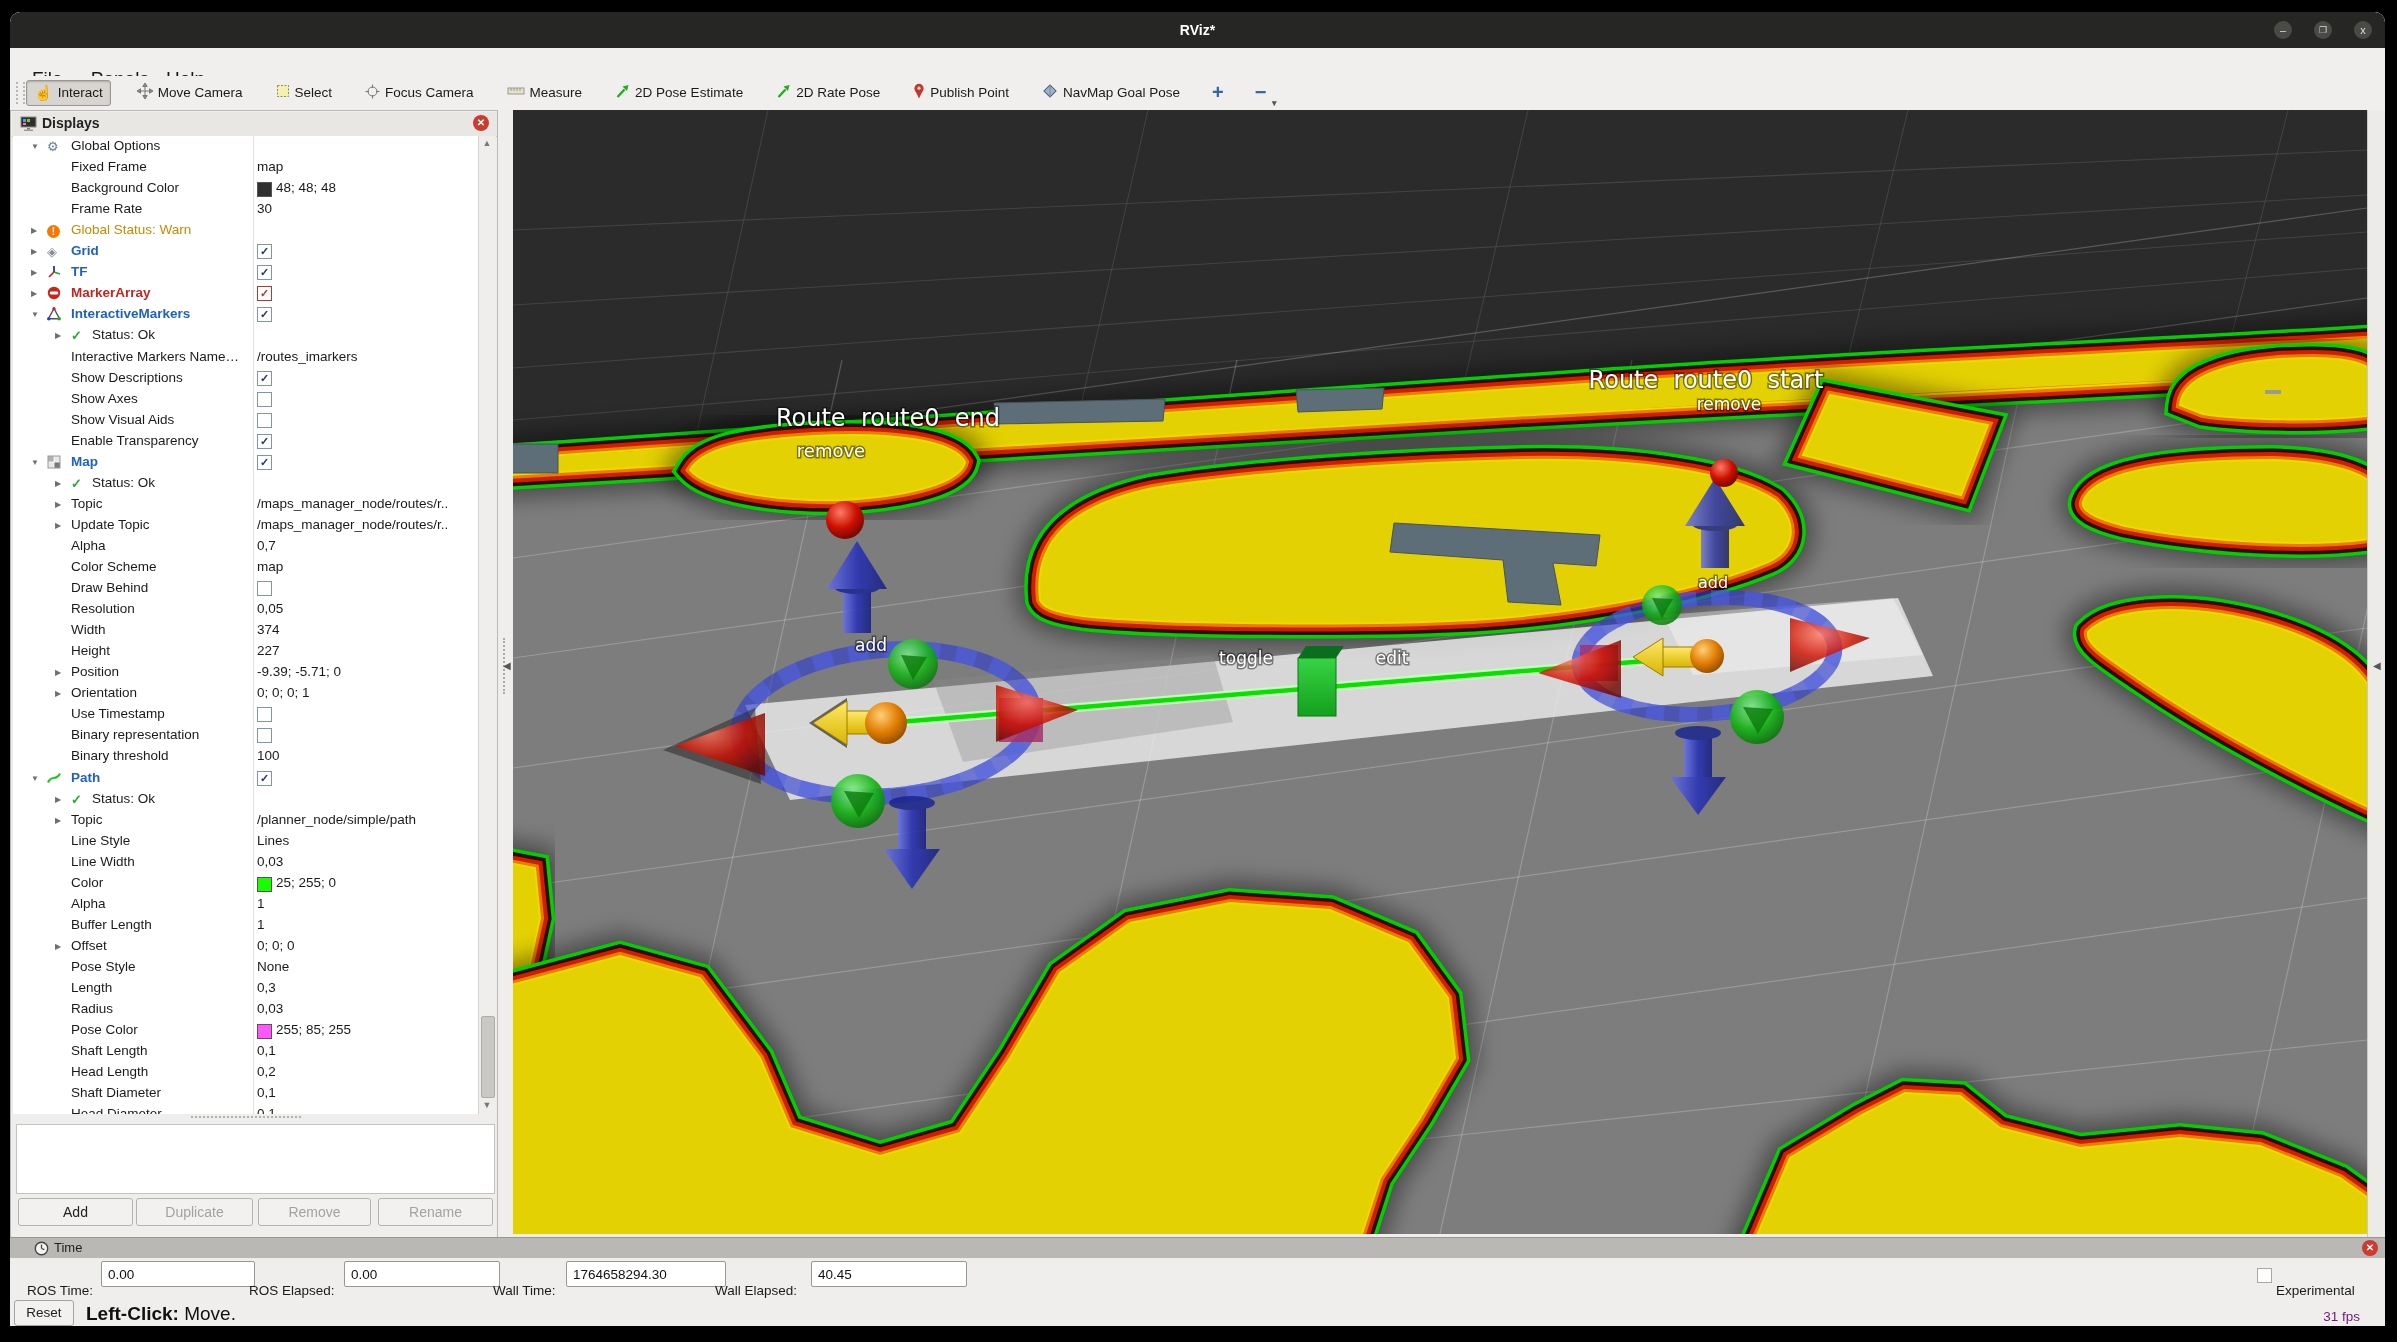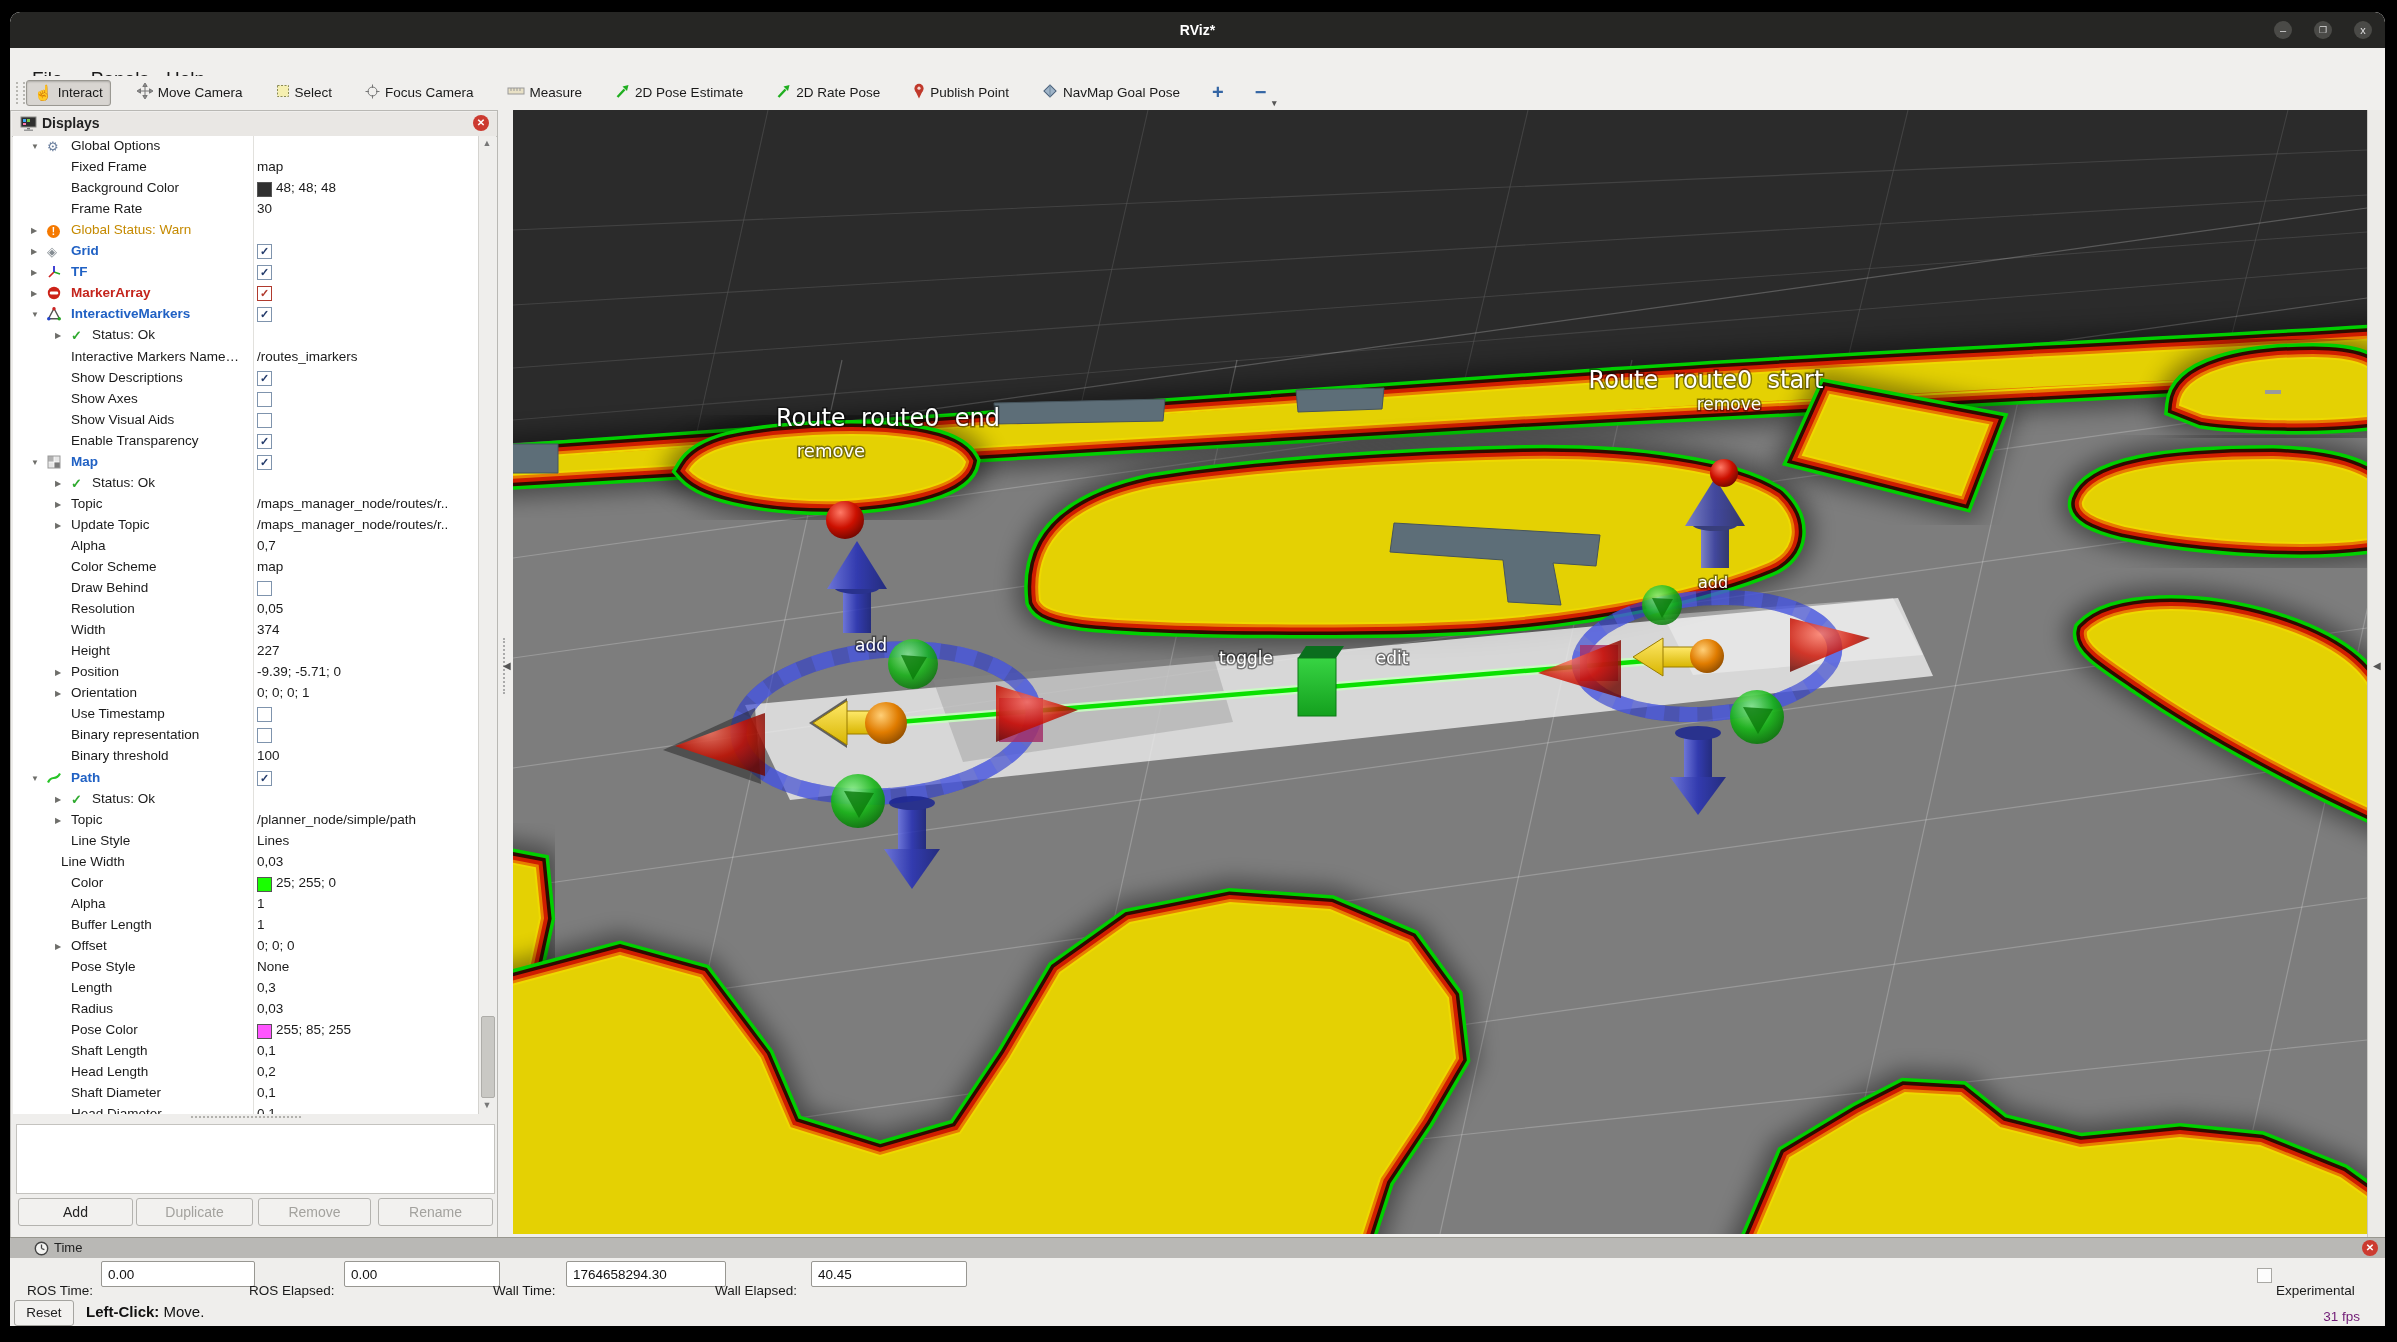--- a/index.html
+++ b/index.html
@@ -71,21 +71,21 @@
   .theader .ptitle{left:44px;top:2px;font-size:13px;color:#222;}
   .tfields{left:0;top:1246px;width:2375px;height:40px;background:#efeeec;}
   .flabel{top:9px;font-size:13.5px;color:#1a1a1a;white-space:nowrap;margin-top:16px;}
   .finput{top:3px;height:24px;background:#fff;border:1px solid #989792;border-radius:2px;
     font-size:13.5px;color:#111;padding:0 6px;font-family:"Liberation Sans",sans-serif;}
   .expbox{top:10px;width:13px;height:13px;background:#fdfdfd;border:1px solid #a9a8a4;}
   
   .statusrow{left:0;top:1286px;width:2375px;height:28px;background:#efeeec;}
   .resetbtn{left:4px;top:2px;width:58px;height:24px;border:1px solid #a5a4a0;border-radius:3px;background:#f2f1ef;
     font-size:13.5px;text-align:center;line-height:24px;color:#222;}
-  .hint{left:76px;top:5px;font-size:15px;color:#111;text-align:right;}
+  .hint{left:76px;top:5px;font-size:19px;color:#111;text-align:right;}
   .fps{right:25px;top:11px;font-size:13.5px;color:#701a75;}
 </style>
 </head>
 <body>
 
 <div class="abs window">
 
   <div class="abs titlebar">
     <div class="abs title-text">RViz*</div>
     <div class="abs winbtn" style="left:2264px;">–</div>
@@ -369,21 +369,21 @@
           <div class="abs trow" style="top: 673.6px;">
             <span class="texp" style="left:42px">▶</span>
             <span class="tlab lbl-plain" style="left:58px">Topic</span>
             <span class="tval vtext">/planner_node/simple/path</span>
           </div>
           <div class="abs trow" style="top: 694.65px;">
             <span class="tlab lbl-plain" style="left:58px">Line Style</span>
             <span class="tval vtext">Lines</span>
           </div>
           <div class="abs trow" style="top: 715.7px;">
-            <span class="tlab lbl-plain" style="left:48px">Line Width</span>
+            <span class="tlab lbl-plain" style="left:58px">Line Width</span>
             <span class="tval vtext">0,03</span>
           </div>
           <div class="abs trow" style="top: 736.75px;">
             <span class="tlab lbl-plain" style="left:58px">Color</span>
             <span class="swatch" style="background:#19ff00"></span>
             <span class="swtext vtext">25; 255; 0</span>
           </div>
           <div class="abs trow" style="top: 757.8px;">
             <span class="tlab lbl-plain" style="left:58px">Alpha</span>
             <span class="tval vtext">1</span>

